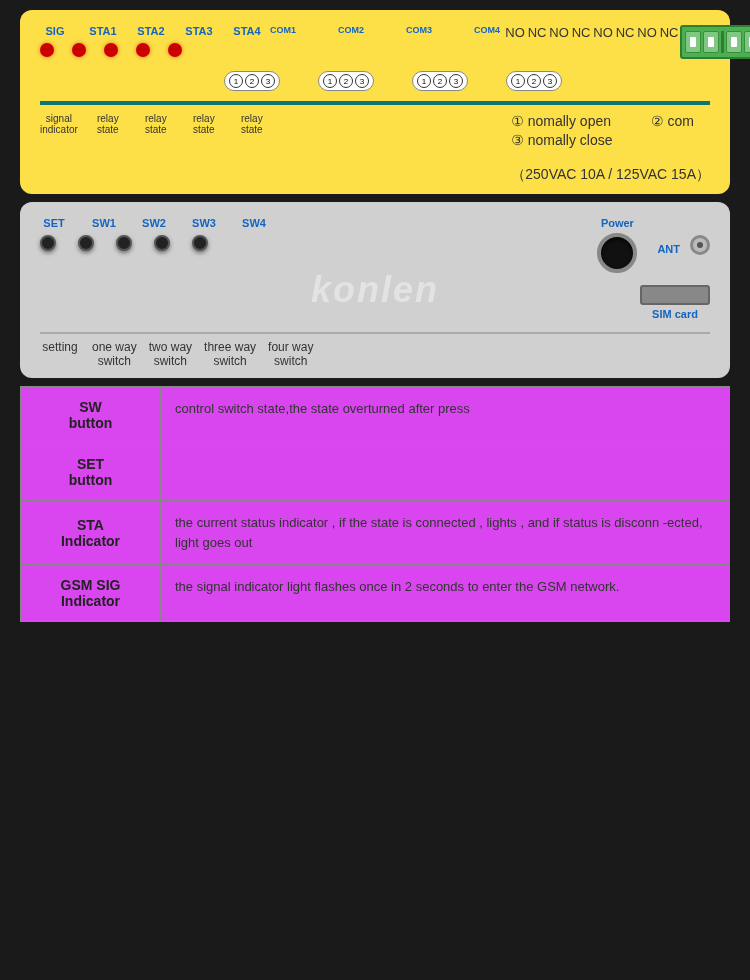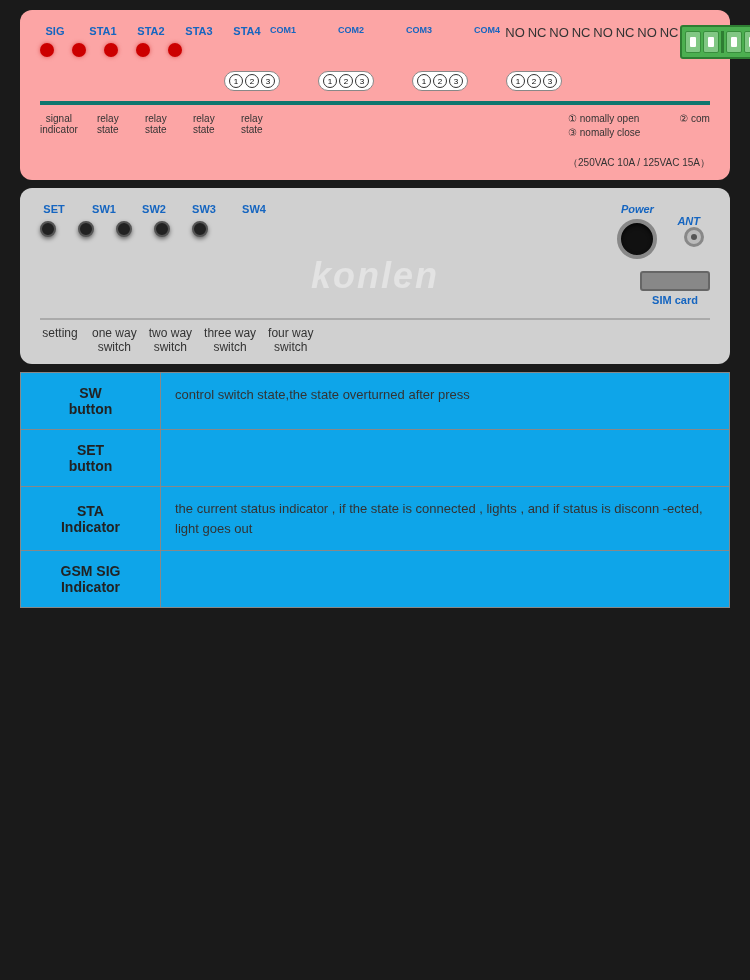--- a/index.html
+++ b/index.html
@@ -17,21 +17,21 @@
       display: flex;
       flex-direction: column;
       align-items: center;
       padding: 10px;
       gap: 8px;
     }
 
     
     .top-panel {
       width: 710px;
-      background: #fca5a5;
+      background: #fde047;
       border-radius: 12px;
       padding: 15px 20px 10px 20px;
       position: relative;
     }
 
     .panel-top-section {
       display: flex;
       align-items: flex-start;
       justify-content: space-between;
     }
@@ -208,21 +208,20 @@
       font-weight: bold;
       color: #1565c0;
       text-align: center;
       margin-right: 10px;
     }
 
     .power-ant-row {
       display: flex;
       align-items: center;
       gap: 20px;
-      font-style: italic;
     }
 
     .power-section {
       display: flex;
       flex-direction: column;
       align-items: center;
     }
 
     .power-label {
       font-size: 11px;
@@ -235,22 +234,22 @@
       width: 40px;
       height: 40px;
       border-radius: 50%;
       background: #111;
       border: 4px solid #888;
       box-shadow: inset 0 2px 4px rgba(0,0,0,0.8);
     }
 
     .ant-section {
       display: flex;
-      flex-direction: column;
-      align-items: center;
+      flex-direction: row;
+      align-items: flex-end;
     }
 
     .ant-connector {
       width: 20px;
       height: 20px;
       border-radius: 50%;
       border: 3px solid #888;
       background: #bbb;
       display: flex;
       align-items: center;
@@ -312,21 +311,21 @@
       gap: 20px;
       font-size: 10px;
       color: #333;
       text-align: center;
     }
 
     
     .info-table {
       width: 710px;
       border: 1px solid #888;
-      background: #0ea5e9;
+      background: #d946ef;
     }
 
     .info-row {
       display: flex;
       border-bottom: 1px solid #888;
     }
 
     .info-row:last-child {
       border-bottom: none;
     }
@@ -488,21 +487,21 @@
         </div>
         <div class="desc-item">
           <span>relay</span>
           <span>state</span>
         </div>
         <div class="desc-item">
           <span>relay</span>
           <span>state</span>
         </div>
       </div>
-      <div style="font-size:10px; color:#333; padding-left:10px;">
+      <div style="font-size:14px; color:#333; padding-left:10px;">
         <div style="display:flex; gap:40px; margin-bottom:3px;">
           <span>① nomally open</span>
           <span>② com</span>
         </div>
         <div style="margin-bottom:3px;">
           <span>③ nomally close</span>
         </div>
         <div style="font-weight:normal; text-align:center; margin-top:18px;">
           <span>（250VAC 10A / 125VAC 15A）</span>
         </div>
@@ -570,16 +569,17 @@
     </div>
     <div class="info-row">
       <div class="info-left">SET<br>button</div>
     </div>
     <div class="info-row">
       <div class="info-left">STA<br>Indicator</div>
       <div class="info-right">the current status indicator ,  if  the state is connected , lights , and if status is disconn -ected, light goes out</div>
     </div>
     <div class="info-row">
       <div class="info-left">GSM SIG<br>Indicator</div>
+      <div class="info-right">the signal indicator light flashes once in 2 seconds to enter the GSM network.</div>
     </div>
   </div>
 
 </div>
 
 </body></html>

